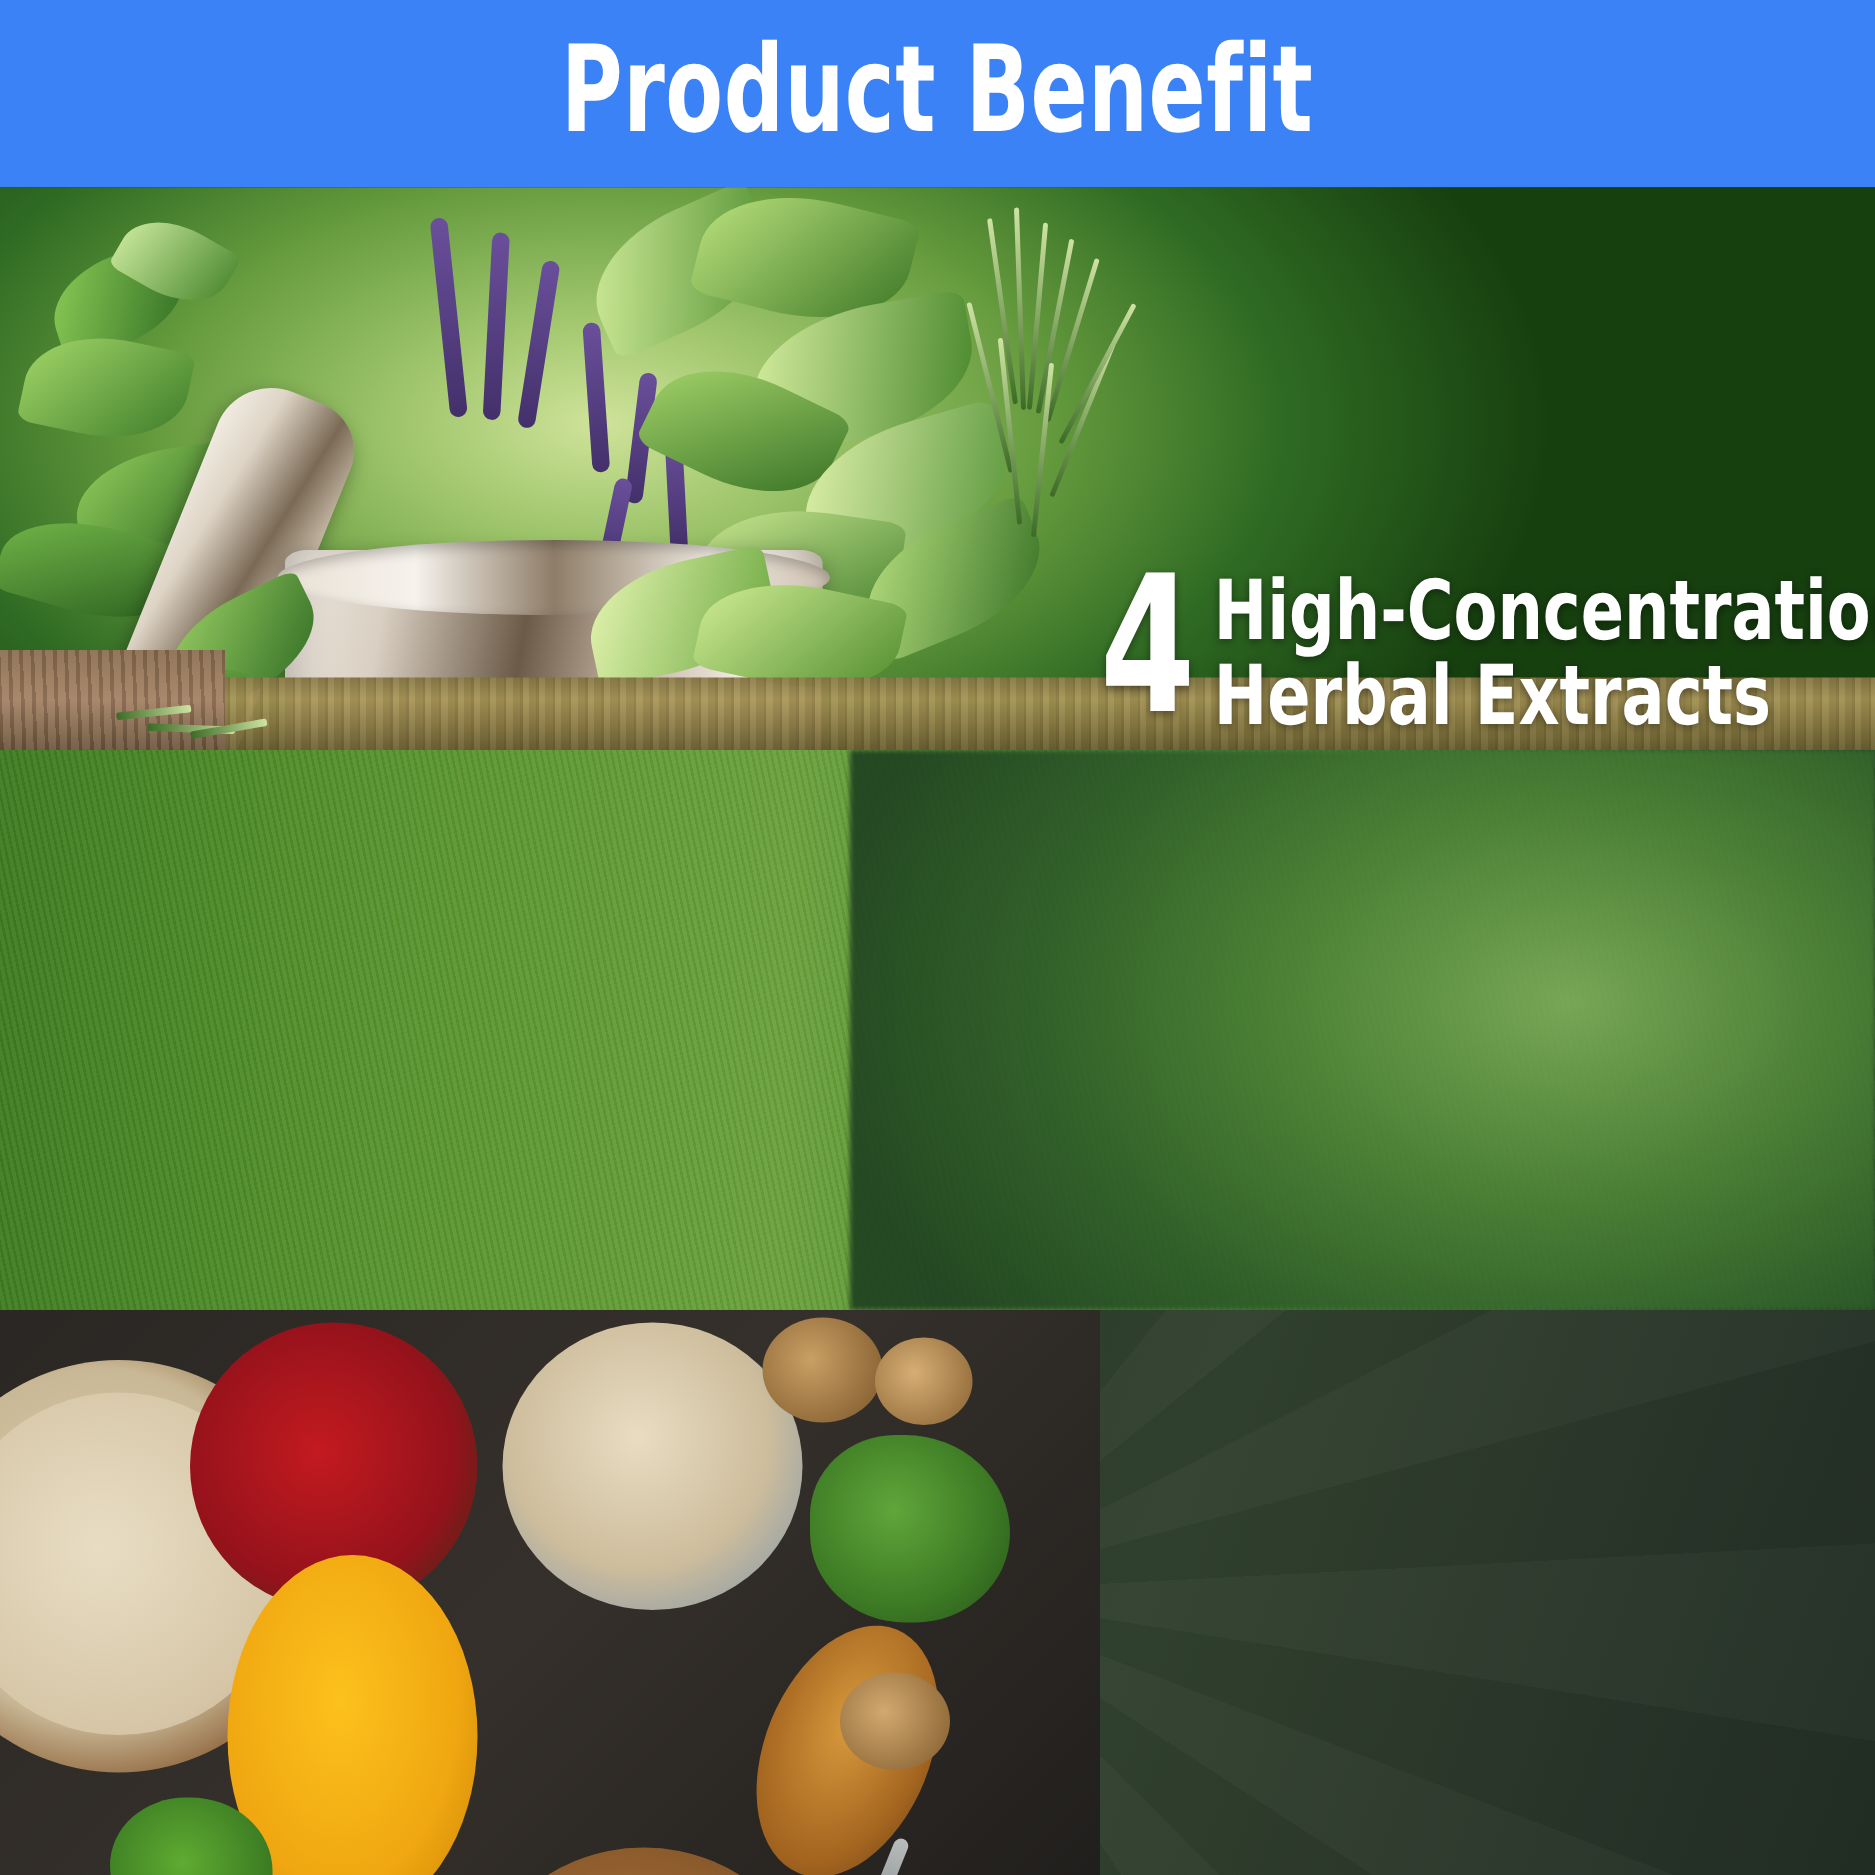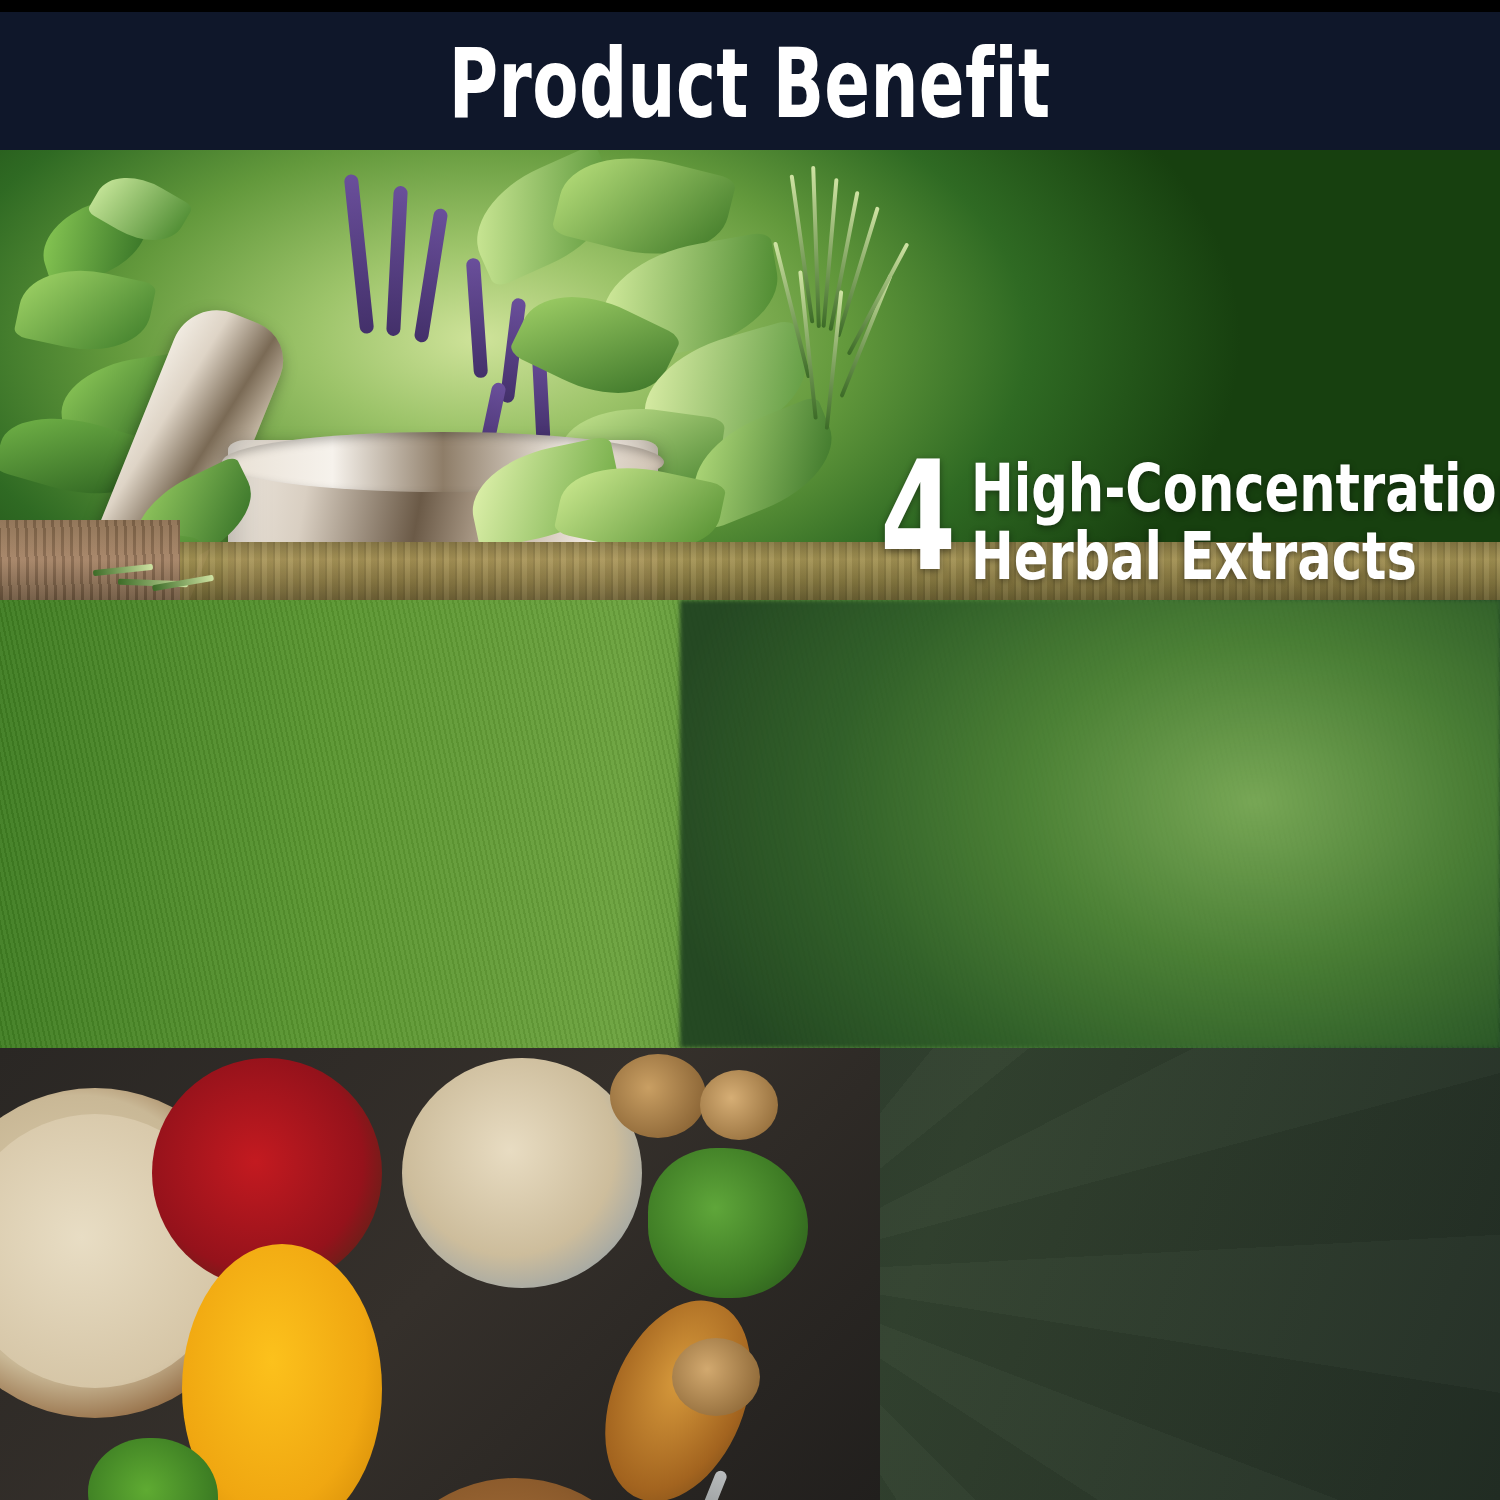--- a/index.html
+++ b/index.html
@@ -10,23 +10,23 @@
     overflow:hidden;
   }
   #page {
     position:relative;
     width:1500px; height:1500px;
     background:#000;
   }
 
   
   .header-band {
-    position:absolute; left:0; top:12px;
+    position:absolute; left:0; top:0;
     width:1500px; height:150px;
-    background:#0f172a;
+    background:#3b82f6;
     display:flex; align-items:center; justify-content:center;
   }
   .header-title {
     color:#ffffff;
     font-family:"Liberation Sans Narrow","DejaVu Sans Condensed","Liberation Sans",sans-serif;
     font-size:96px;
     font-weight:bold;
     letter-spacing:0.5px;
     transform:scaleX(0.78);
     transform-origin:center center;

